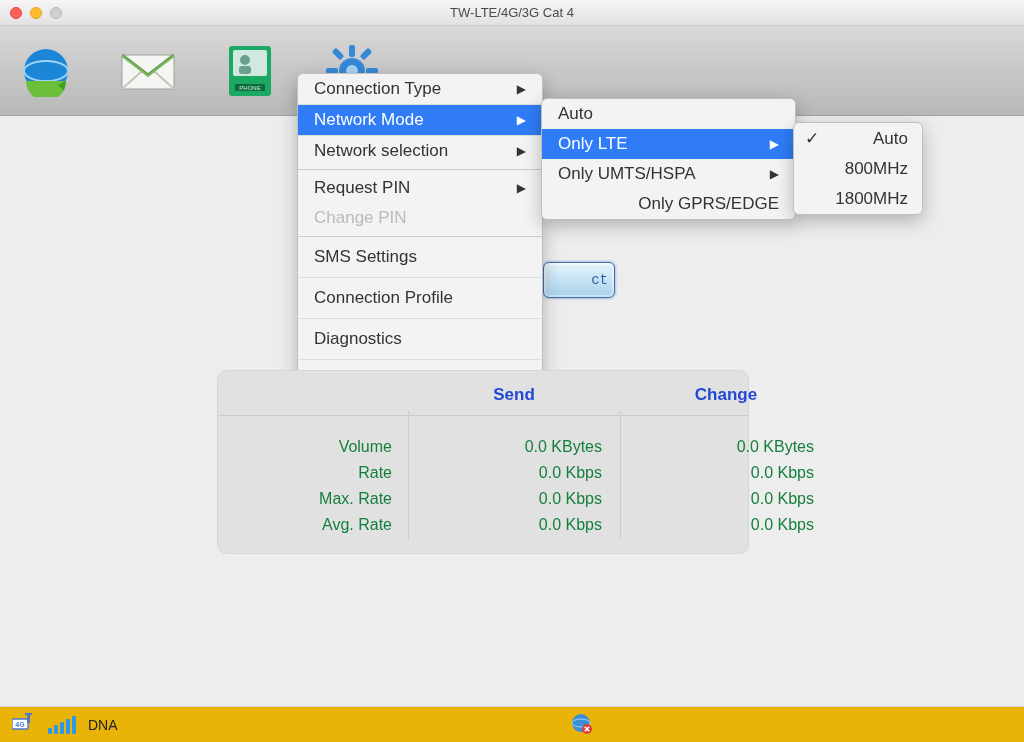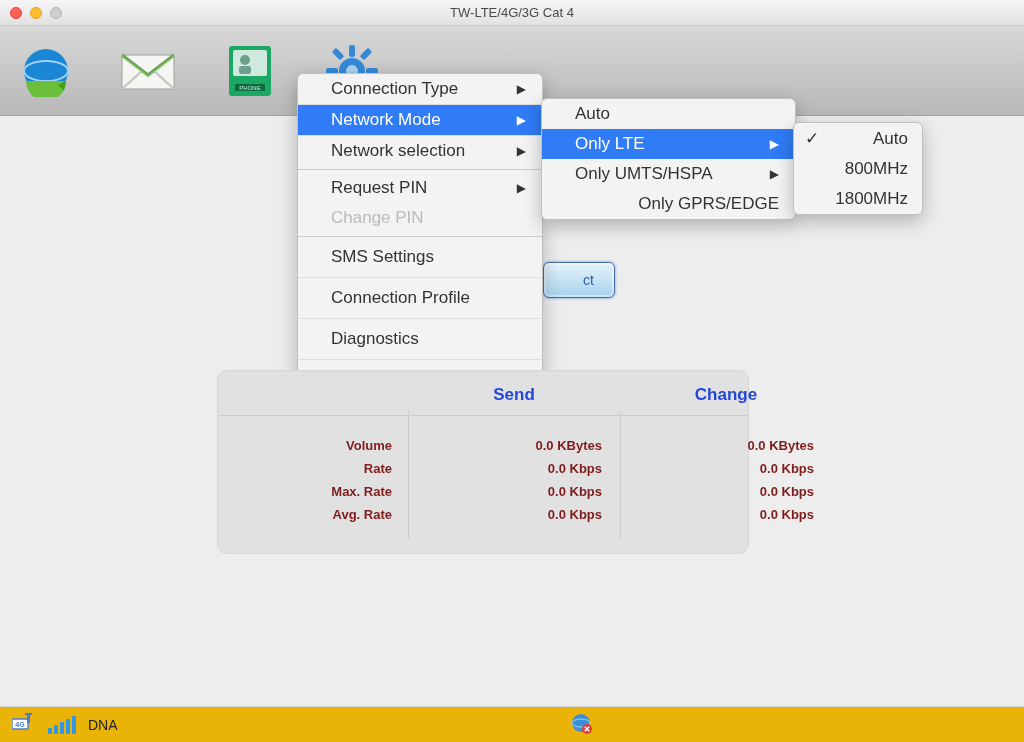--- a/index.html
+++ b/index.html
@@ -48,21 +48,21 @@
       background: #f3f3f3;
       border: 1px solid #c0c0c0;
       border-radius: 6px;
       box-shadow: 0 6px 18px rgba(0,0,0,0.25);
       font-size: 17px;
       color: #333;
       overflow: hidden;
     }
     .menu-1 { left: 297px; top: 73px; width: 246px; }
     .menu-item {
-      padding: 5px 16px 5px 33px;
+      padding: 5px 16px 5px 16px;
       display: flex;
       justify-content: space-between;
       align-items: center;
       border-bottom: 1px solid #ddd;
       cursor: default;
       min-height: 27px;
     }
     .menu-item:last-child { border-bottom: none; }
     .menu-item.highlight { background: #2f7cf6; color: #fff; }
     .menu-item.disabled { color: #bbb; }
@@ -75,23 +75,24 @@
     .connect-btn {
       position: absolute;
       left: 543px; top: 262px;
       width: 72px; height: 36px;
       background: linear-gradient(180deg, #e6f3fb, #a8d3ee);
       border: 1px solid #4a6fa5;
       border-radius: 6px;
       color: #2f5ea8;
       font-size: 14px;
       text-align: right;
-      padding-right: 20px;
+      padding-right: 6px;
       line-height: 34px;
       box-shadow: inset 0 0 0 2px rgba(255,255,255,0.4), 0 0 3px #5c8dd6;
+      font-family: Liberation Mono, monospace;
     }
     
     .stats {
       position: absolute;
       left: 217px; top: 370px;
       width: 532px; height: 184px;
       background: #e1e1e1;
       border-radius: 10px;
       padding: 14px 0 14px 0;
       border: 1px solid #d6d6d6;
@@ -105,24 +106,23 @@
       padding-bottom: 10px;
       border-bottom: 1px solid #ccc;
     }
     .stats-header div:nth-child(1){}
     .stats-header div:nth-child(2){ text-align:center;}
     .stats-header div:nth-child(3){ text-align:center;}
     .stats-body { padding-top: 18px; border-left:0; }
     .stats-row {
       display: grid;
       grid-template-columns: 190px 212px 212px;
-      color: #7f1d1d;
-      font-size: 13px;
+      color: #15803d;
+      font-size: 16px;
       padding: 4px 0;
-      font-weight: bold;
     }
     .stats-row .label { text-align: right; padding-right: 16px; }
     .stats-row .val { text-align: right; padding-right: 18px; }
     .stats-divider-v1 { position:absolute; left:190px; top:40px; bottom:14px; width:1px; background:#ccc; }
     .stats-divider-v2 { position:absolute; left:402px; top:40px; bottom:14px; width:1px; background:#ccc; }
     
     .statusbar {
       position: absolute;
       bottom: 0; left: 0; right: 0;
       height: 36px;

